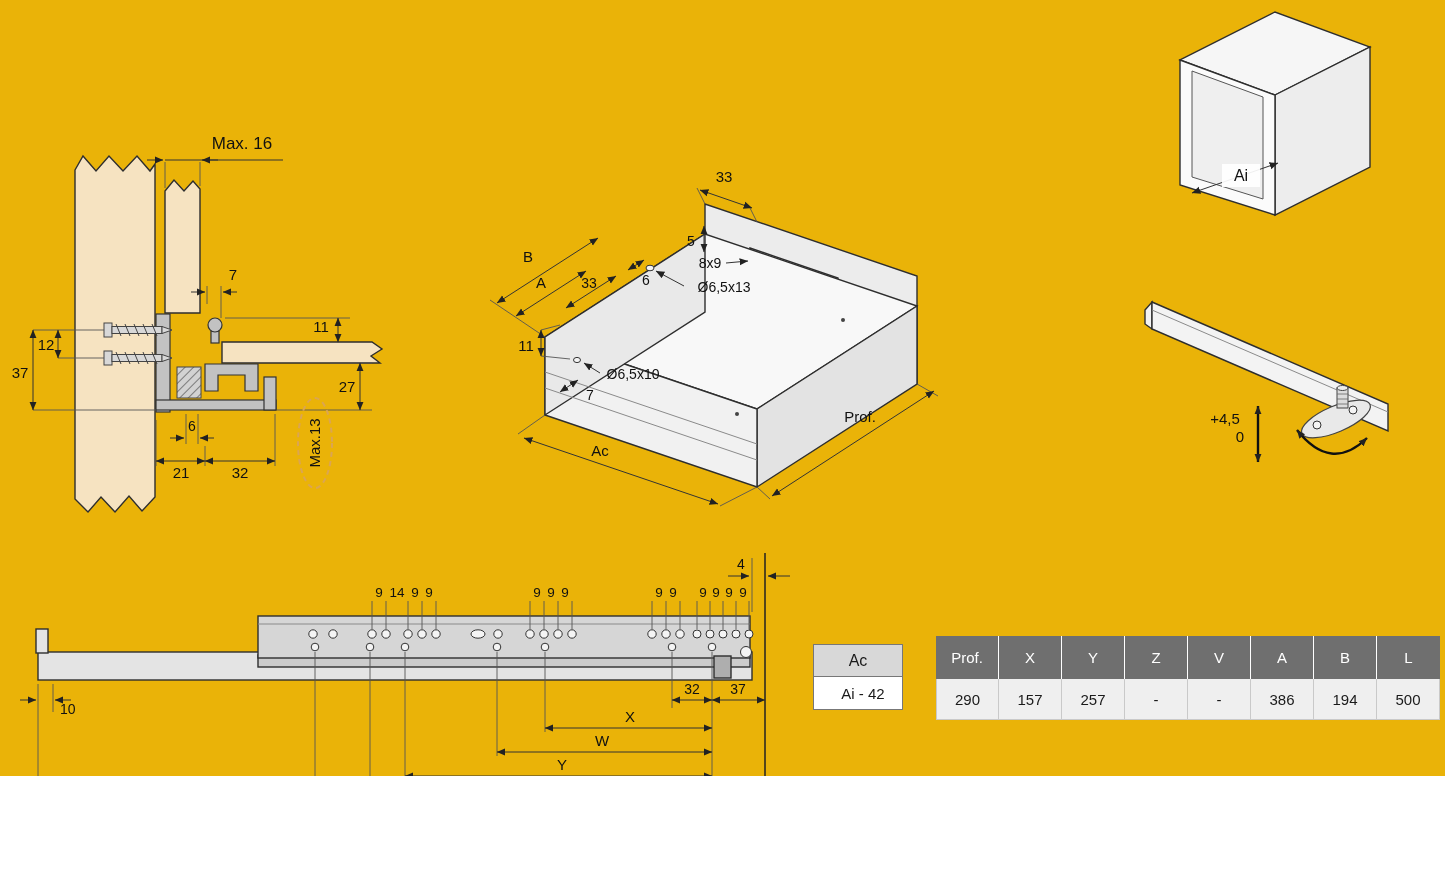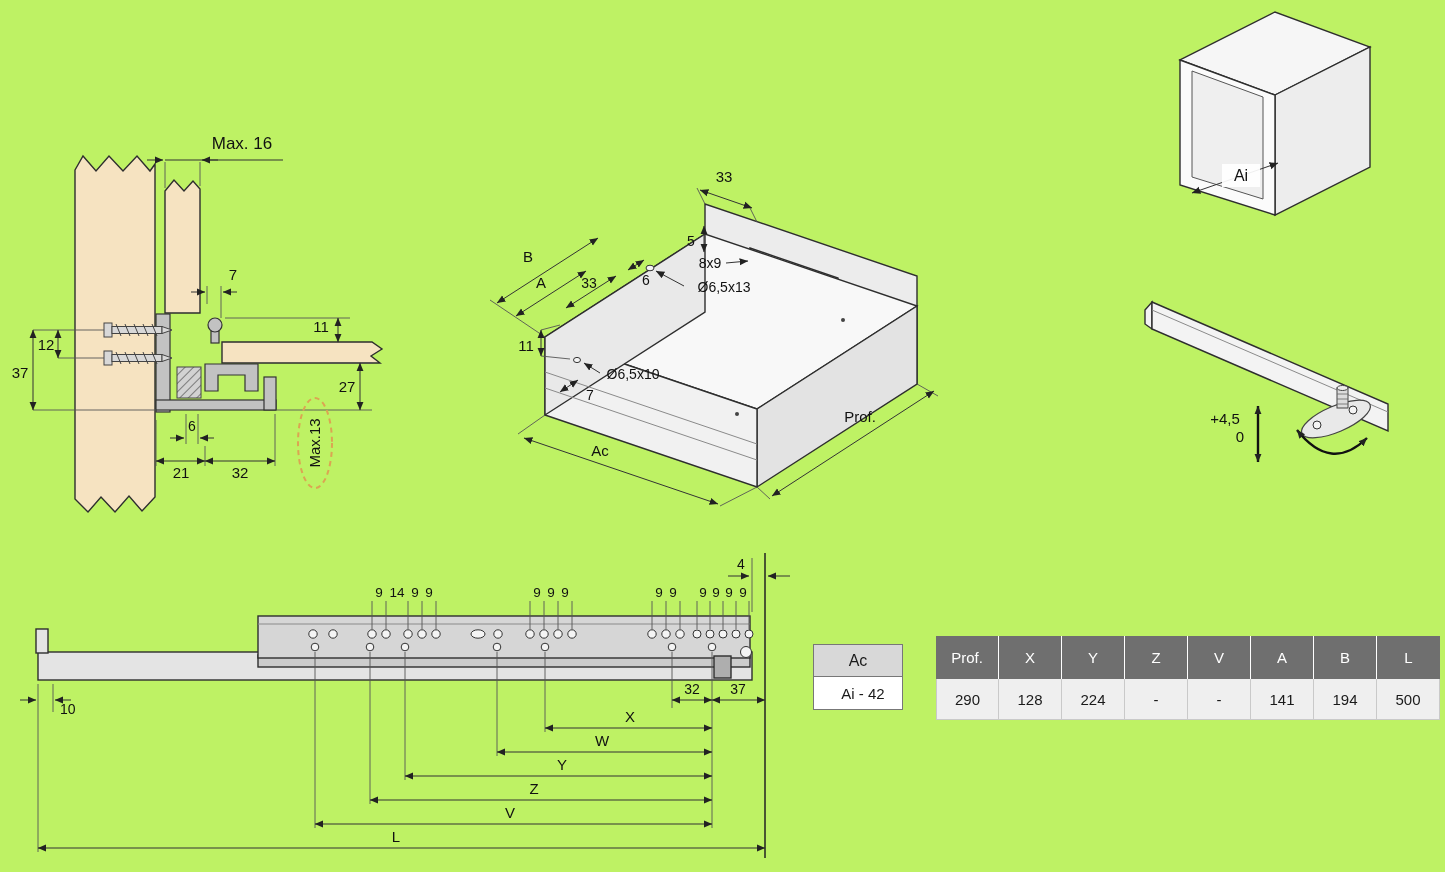--- a/index.html
+++ b/index.html
@@ -1,16 +1,16 @@
 <!DOCTYPE html>
 <html><head>
 <meta charset="utf-8">
 <style>
   html,body{margin:0;padding:0;background:#fff;}
-  #stage{position:relative;width:1445px;height:872px;background:#bef264;overflow:hidden;
+  #stage{position:relative;width:1445px;height:776px;background:#eab308;overflow:hidden;
          font-family:"Liberation Sans",sans-serif;}
   svg text{font-family:"Liberation Sans",sans-serif;fill:#111;font-size:15px;}
   svg .f17{font-size:17px;}
   svg .f14{font-size:14px;}
   svg .f13{font-size:13.5px;}
   .draw{stroke:#2e2e2e;stroke-width:1.4;}
   .thin{stroke:#8a8a8a;stroke-width:1;}
   .dim{stroke:#333;stroke-width:1;fill:none;}
   .ext{stroke:#555;stroke-width:0.9;fill:none;}
   .bold-arrow{stroke:#111;stroke-width:2.4;fill:none;}
@@ -405,23 +405,23 @@
       <div class="hcell">X</div>
       <div class="hcell">Y</div>
       <div class="hcell">Z</div>
       <div class="hcell">V</div>
       <div class="hcell">A</div>
       <div class="hcell">B</div>
       <div class="hcell">L</div>
     </div>
     <div class="row">
       <div class="vcell">290</div>
-      <div class="vcell">128</div>
-      <div class="vcell">224</div>
+      <div class="vcell">157</div>
+      <div class="vcell">257</div>
       <div class="vcell">-</div>
       <div class="vcell">-</div>
-      <div class="vcell">141</div>
+      <div class="vcell">386</div>
       <div class="vcell">194</div>
       <div class="vcell">500</div>
     </div>
   </div>
 
 </div>
 
 </body></html>

